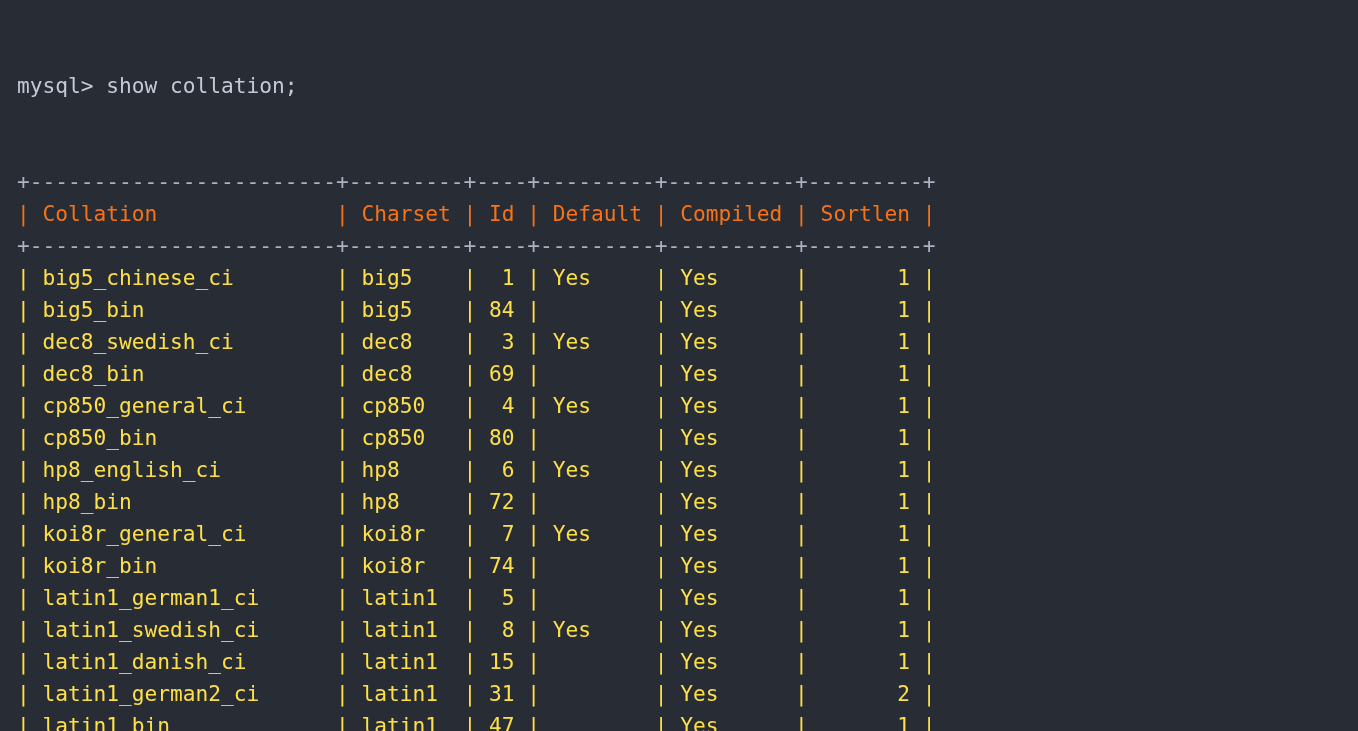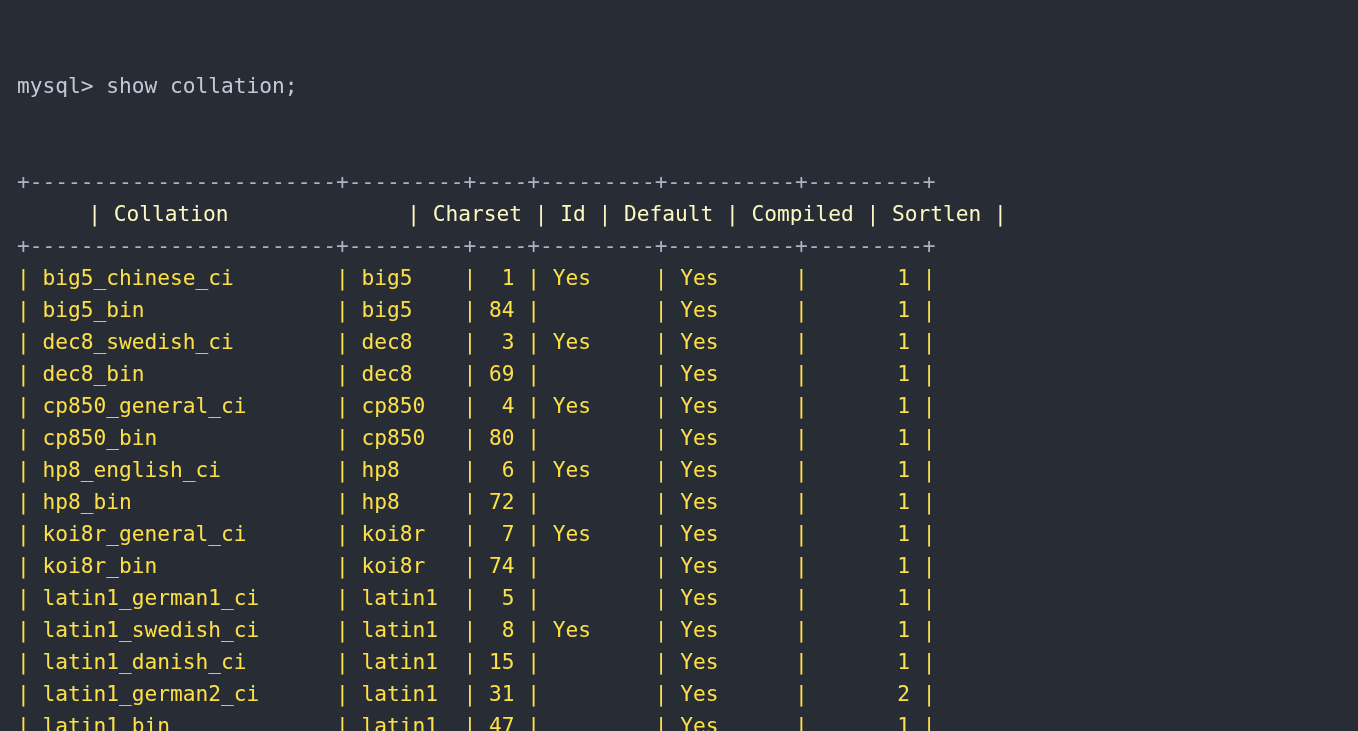--- a/index.html
+++ b/index.html
@@ -35,22 +35,21 @@
   }
   .prompt-line {
     white-space: pre;
     height: 32px;
     color: #c3c9d6;
   }
   .rule-line {
     color: #aab2c3;
   }
   .header-line {
-    color: #fef9c3;
-    text-align: center;
+    color: #f97316;
   }
   .data-line {
     color: #fde047;
   }
 </style>
 </head>
 <body>
 
 <div id="terminal">
   <div class="prompt-line">mysql&gt; show collation;</div>

